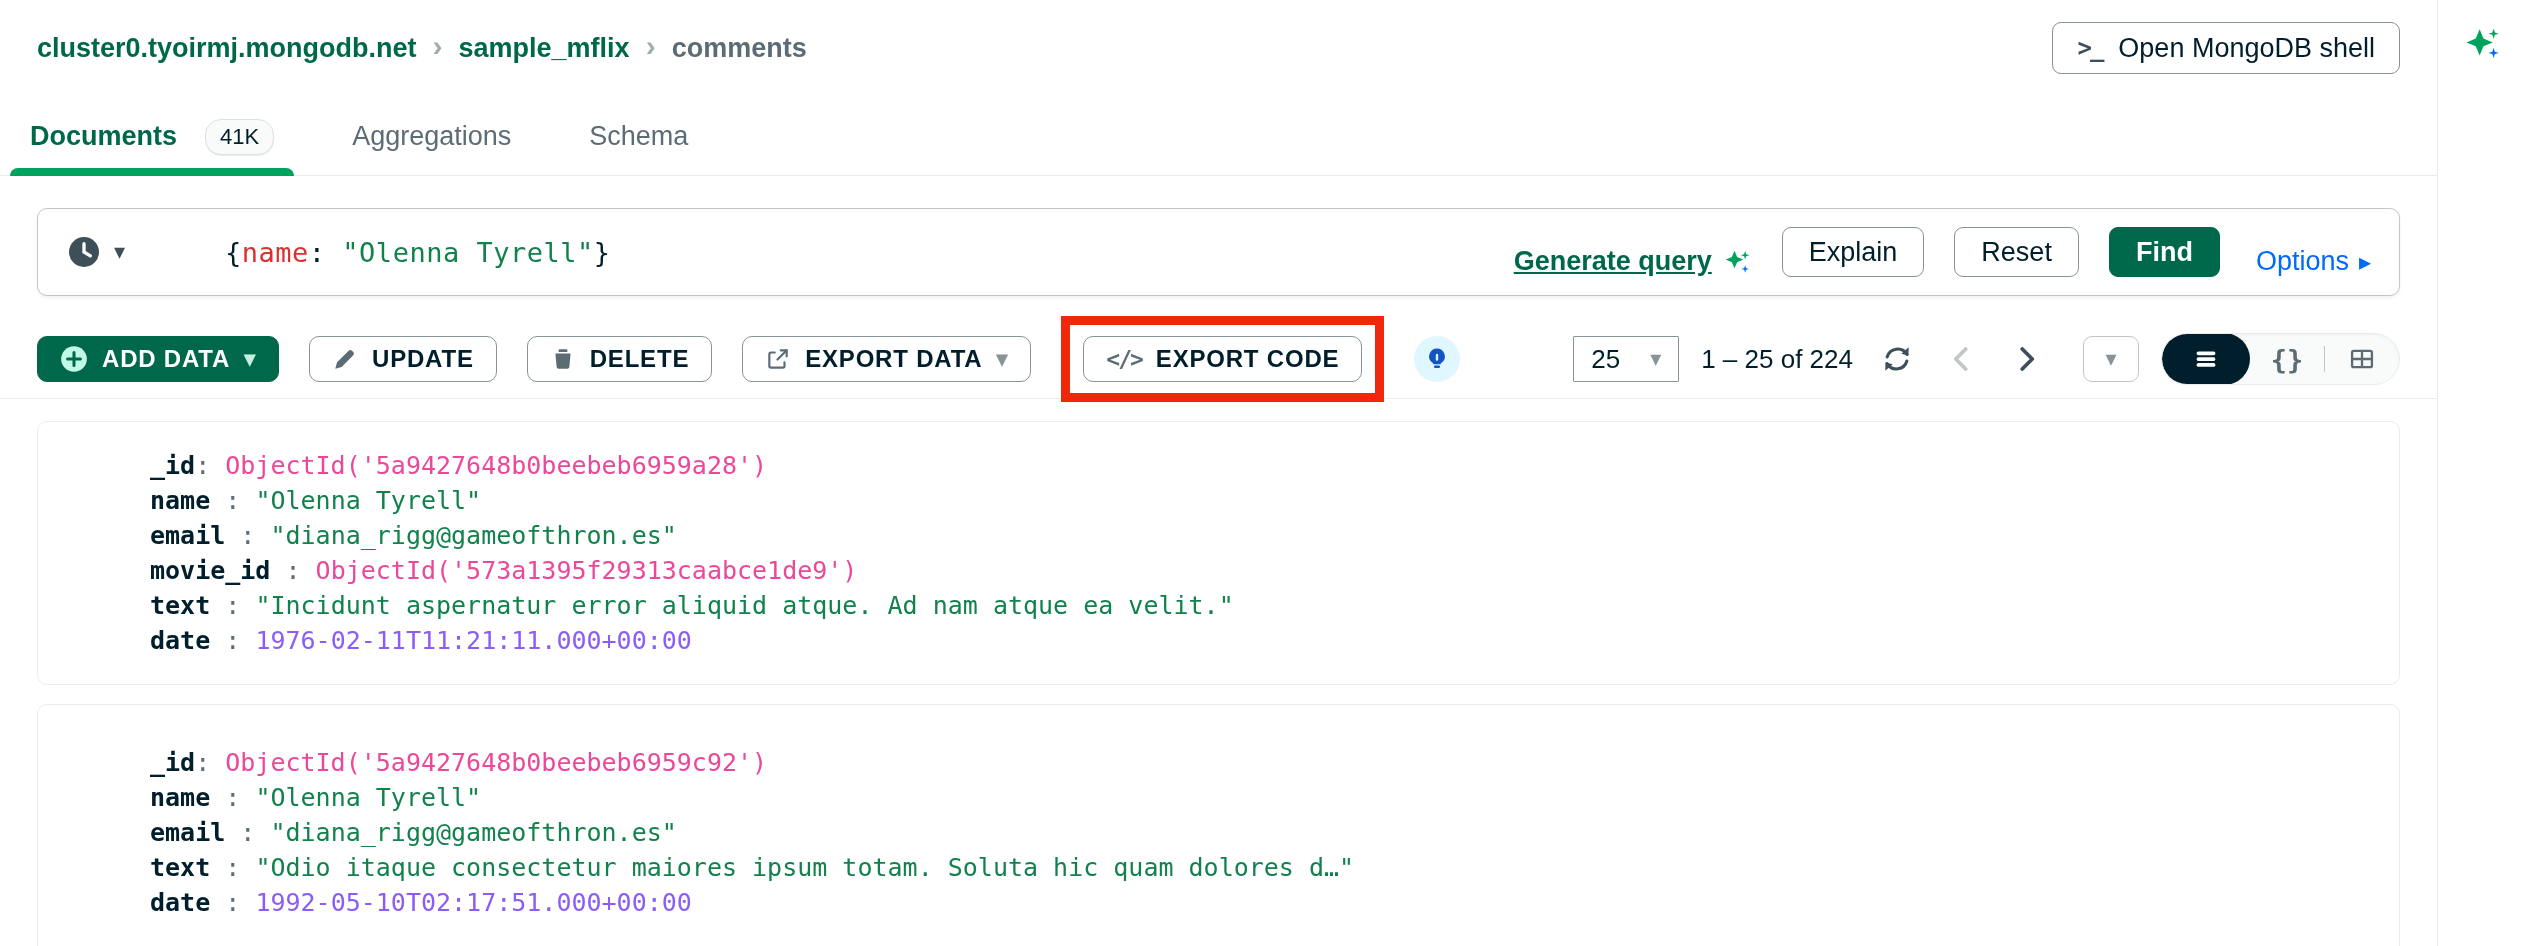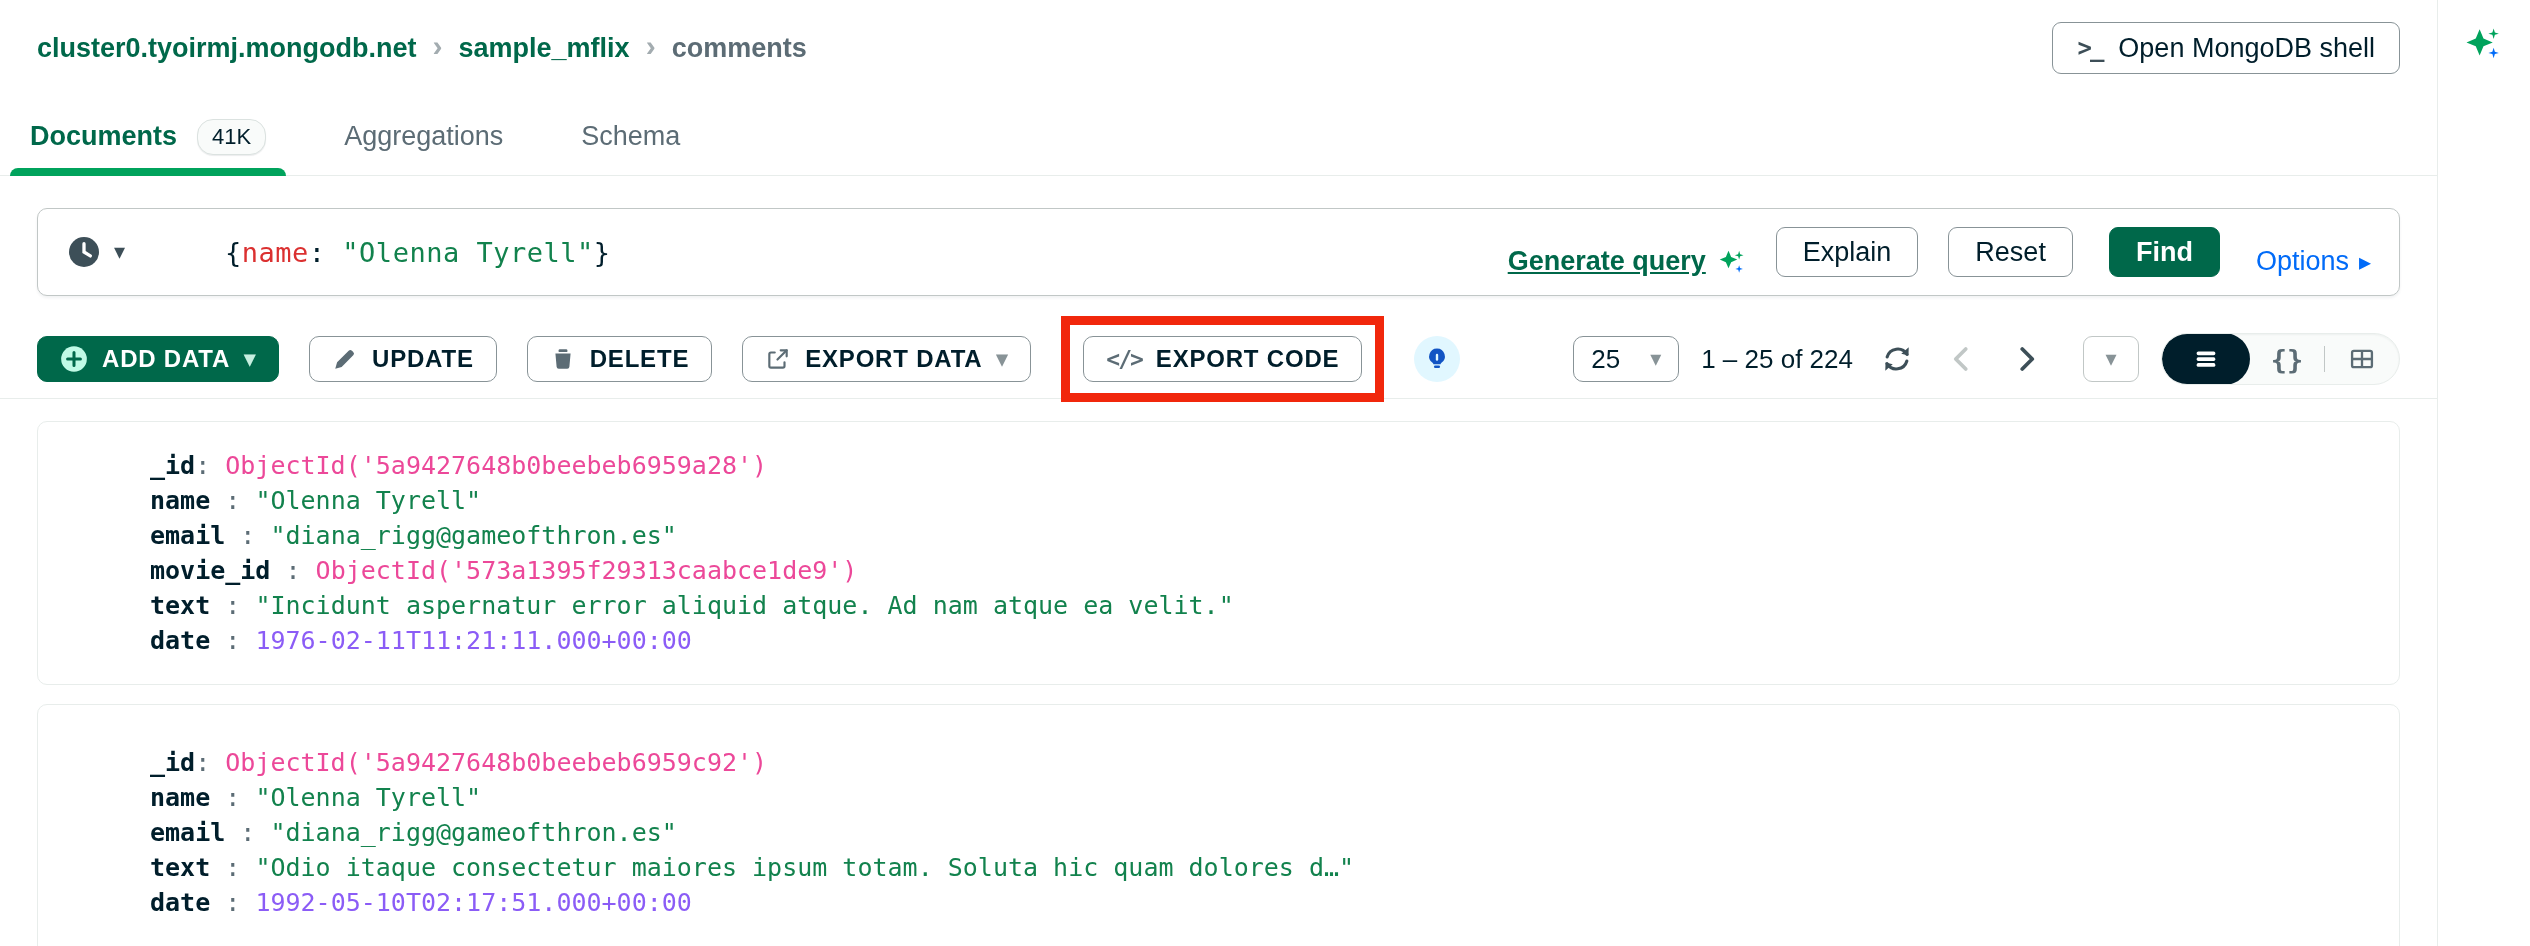--- a/index.html
+++ b/index.html
@@ -15,55 +15,55 @@
   .header { display:flex; justify-content:space-between; align-items:center; padding:22px 37px 0 37px; }
   .breadcrumb { display:flex; align-items:center; gap:16px; font-size:27px; font-weight:700; }
   .crumb-green { color:#00684A; }
   .crumb-gray { color:#5C6C75; }
   .crumb-sep { color:#A3ACB0; font-size:30px; font-weight:700; transform:translateY(-2px); }
   .shell-btn { display:flex; align-items:center; gap:16px; height:52px; padding:0 24px; border:1px solid #889397; border-radius:9px; background:#fff; font-size:27px; font-weight:500; color:#001E2B; cursor:pointer; }
   .shell-glyph { font-family:"DejaVu Sans Mono", monospace; font-weight:700; font-size:24px; color:#3D4F58; letter-spacing:-2px; }
 
   
   .tabbar { display:flex; align-items:stretch; gap:66px; margin-top:24px; padding-left:24px; height:78px; border-bottom:1px solid #E8EDEB; width:2437px; }
-  .tab { position:relative; display:flex; align-items:center; gap:20px; font-size:27px; color:#5C6C75; font-weight:500; cursor:pointer; padding:0 6px; }
+  .tab { position:relative; display:flex; align-items:center; gap:28px; font-size:27px; color:#5C6C75; font-weight:500; cursor:pointer; padding:0 6px; }
   .tab.active { color:#00684A; font-weight:700; }
   .tab-underline { position:absolute; left:-14px; right:-14px; bottom:-1px; height:8px; background:#00A35C; border-radius:8px 8px 0 0; }
   .tab-badge { font-size:22px; font-weight:500; color:#001E2B; background:#F9FBFA; border:1px solid #DBE2E0; border-radius:16px; padding:4px 14px; box-shadow:0 1px 1px rgba(0,30,43,0.08); }
 
   
   .query-section { margin:32px 37px 0 37px; }
   .query-card { height:88px; border:1px solid #C1C7C6; border-radius:10px; background:#fff; display:flex; align-items:center; padding:0 28px; box-shadow:0 2px 3px rgba(0,30,43,0.06); }
   .history-btn { display:flex; align-items:center; gap:12px; cursor:pointer; }
   .caret { font-size:22px; color:#3D4F58; line-height:1; }
   .caret.light { color:#C6EFE0; }
   .caret.gray { color:#889397; }
   .query-text { font-family:"DejaVu Sans Mono", monospace; font-size:27px; margin-left:100px; letter-spacing:0.5px; }
   .tok-brace, .tok-punct { color:#001E2B; }
   .tok-key { color:#DB3030; }
   .tok-string { color:#12824D; }
   .query-actions { margin-left:auto; display:flex; align-items:flex-end; gap:30px; }
   .genquery-link { display:flex; align-items:center; gap:10px; cursor:pointer; }
   .genquery-link span { font-size:27px; font-weight:700; color:#00684A; text-decoration:underline; }
   .qbtn { height:50px; padding:0 26px; border:1px solid #889397; border-radius:9px; background:#fff; font-size:27px; font-weight:500; color:#001E2B; display:flex; align-items:center; cursor:pointer; }
-  .qbtn.find { background:#00684A; border-color:#00684A; color:#fff; font-weight:700;margin-left:6px; }
+  .qbtn.find { background:#00684A; border-color:#00684A; color:#fff; font-weight:700; }
   .options-link { display:flex; align-items:center; gap:10px; color:#016BF8; font-size:27px; cursor:pointer; margin-left:6px; }
   .options-arrow { font-size:24px; color:#016BF8; }
 
   
   .toolbar { margin:20px 37px 0 37px; height:86px; display:flex; justify-content:space-between; align-items:center; position:relative; z-index:2; }
   .tb-left { display:flex; align-items:center; gap:30px; }
   .btn { height:46px; border:1px solid #889397; border-radius:10px; background:#fff; display:inline-flex; align-items:center; gap:14px; padding:0 22px; font-size:24px; font-weight:700; letter-spacing:0.8px; color:#001E2B; cursor:pointer; white-space:nowrap; }
   .btn-green { background:#00684A; border-color:#00684A; color:#fff; }
   .code-glyph { font-family:"DejaVu Sans Mono", monospace; font-weight:700; font-size:23px; color:#5C6C75; letter-spacing:-2px; }
   .red-annotation { border:9px solid #F1270C; padding:11px 13px; display:inline-flex; background:transparent; }
   .bulb-circle { width:46px; height:46px; border-radius:50%; background:#E1F7FF; display:flex; align-items:center; justify-content:center; cursor:pointer; }
 
   .tb-right { display:flex; align-items:center; gap:22px; }
-  .page-size { width:106px; height:46px; border:1px solid #889397; border-radius:10px; display:flex; align-items:center; justify-content:center; gap:30px; font-size:26px; cursor:pointer; background:#fff; }
+  .page-size { width:106px; height:46px; border:1px solid #889397; border-radius:1px; display:flex; align-items:center; justify-content:center; gap:30px; font-size:26px; cursor:pointer; background:#fff; }
   .range-text { font-size:26px; color:#001E2B; white-space:nowrap; }
   .icon-btn { background:none; border:none; cursor:pointer; display:flex; align-items:center; justify-content:center; padding:0 6px; }
   .mini-caret-btn { width:56px; height:46px; border:1px solid #C1C7C6; border-radius:9px; background:#fff; display:flex; align-items:center; justify-content:center; cursor:pointer; margin-left:14px; }
   .segmented { height:52px; background:#F9FBFA; border:1px solid #E8EDEB; border-radius:26px; display:flex; align-items:center; overflow:hidden; box-shadow:inset 0 1px 2px rgba(0,30,43,0.05); }
   .seg { width:74px; height:52px; display:flex; align-items:center; justify-content:center; color:#5C6C75; cursor:pointer; }
   .seg.active { width:88px; background:#001E2B; border-radius:26px; }
   .seg-divider { width:1px; height:26px; background:#C1C7C6; }
   .seg-json { font-family:"DejaVu Sans Mono", monospace; font-size:27px; font-weight:700; color:#5C6C75; }
 
   .hairline { width:2437px; border-bottom:1px solid #E8EDEB; margin-top:-4px; }

